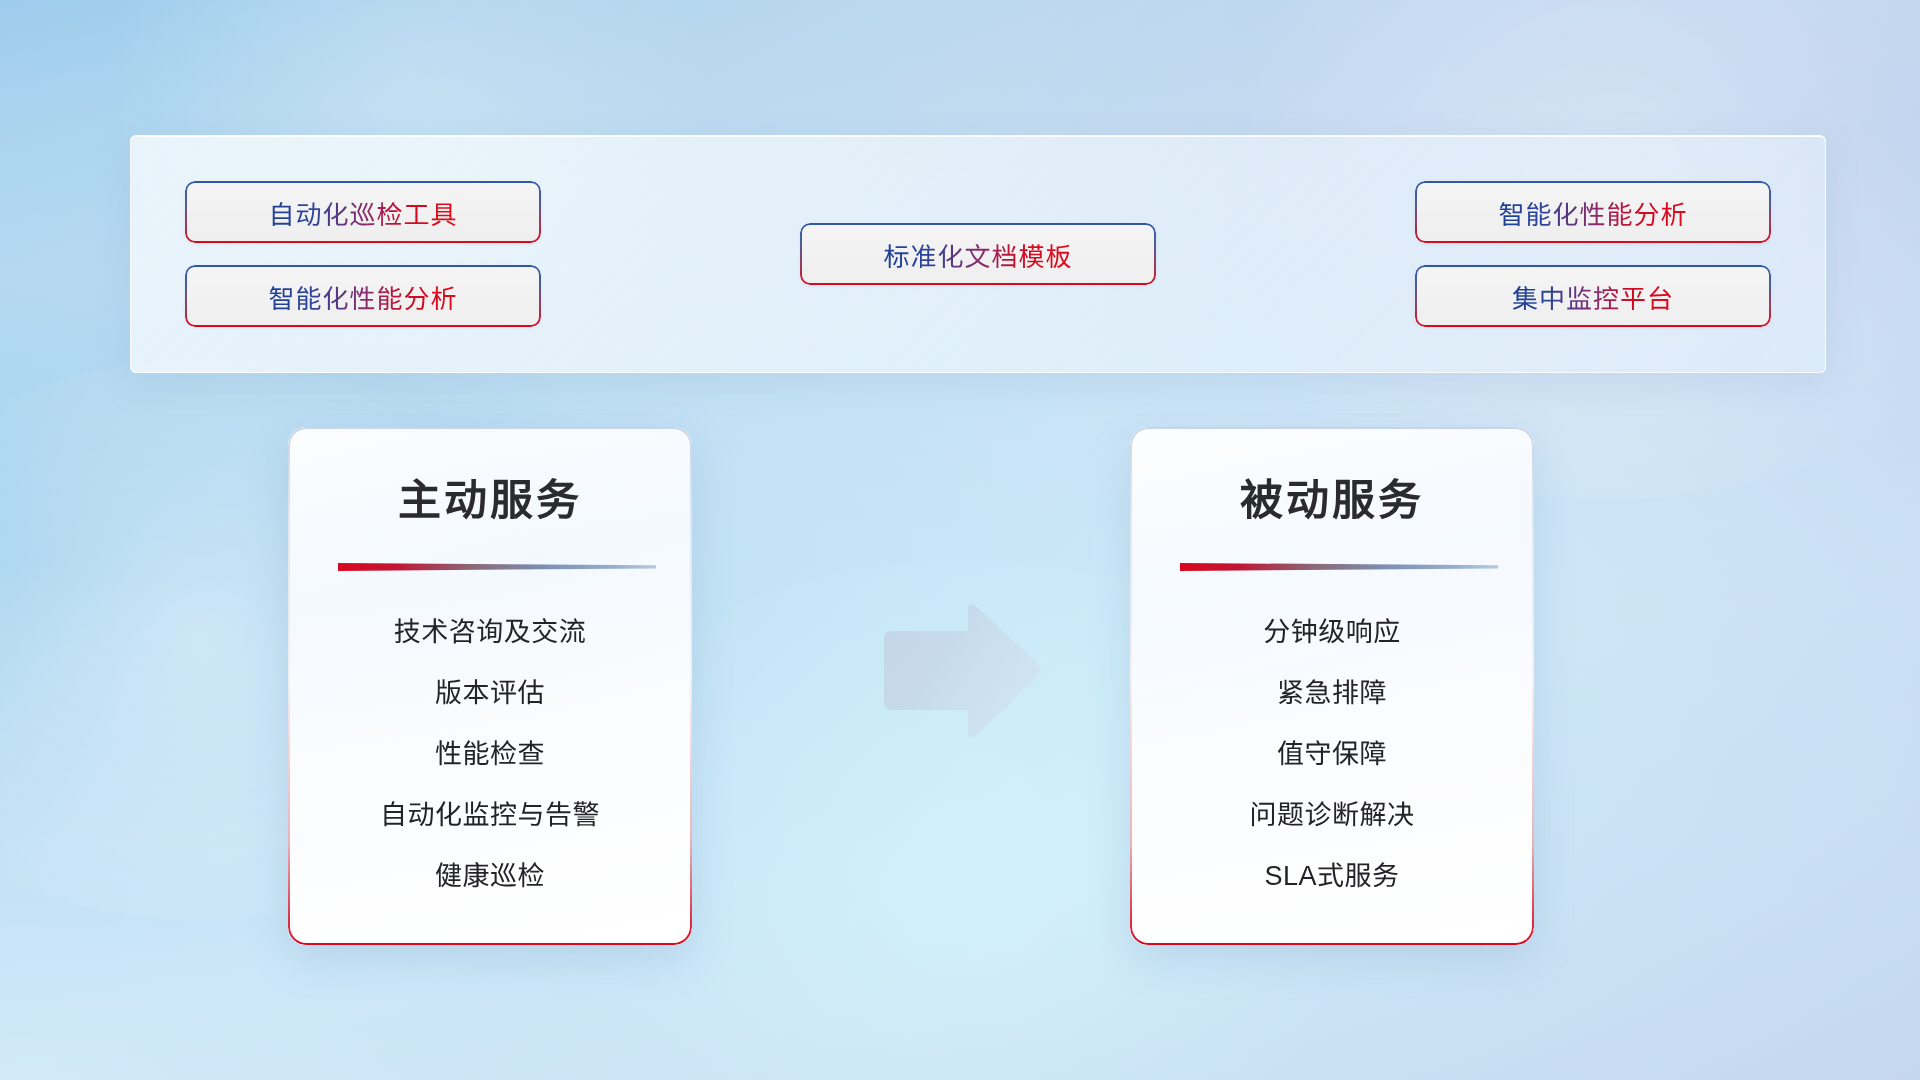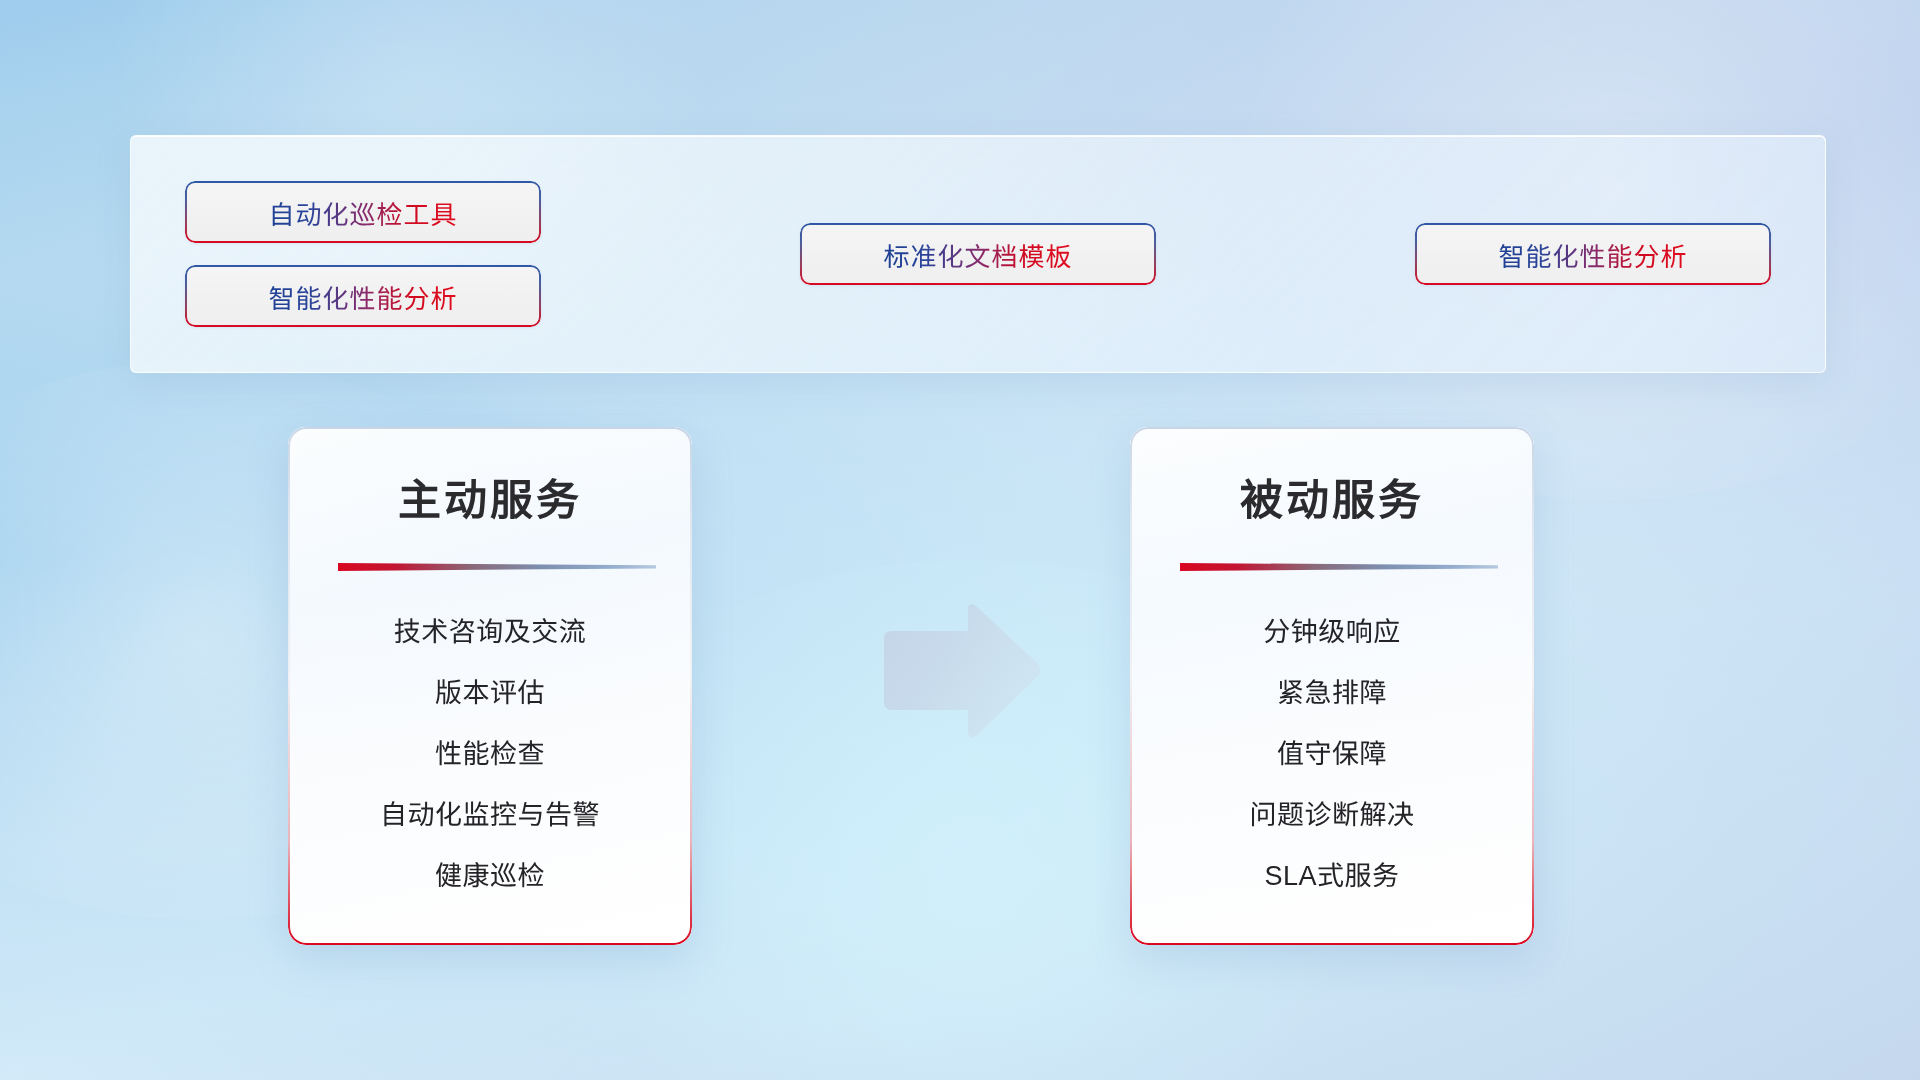--- a/index.html
+++ b/index.html
@@ -200,20 +200,23 @@
 
     <div class="pill-col">
       <div class="pill">
         <span class="pill-label">标准化文档模板</span>
       </div>
     </div>
 
     <div class="pill-col">
       <div class="pill">
         <span class="pill-label">智能化性能分析</span>
+      </div>
+      <div class="pill">
+        <span class="pill-label">集中监控平台</span>
       </div>
     </div>
 
   </div>
 
   <div class="service-card" id="card-active">
     <h2 class="card-title">主动服务</h2>
     <div class="card-underline">
       <svg viewBox="0 0 350 12" preserveAspectRatio="none" aria-hidden="true">
         <defs>

